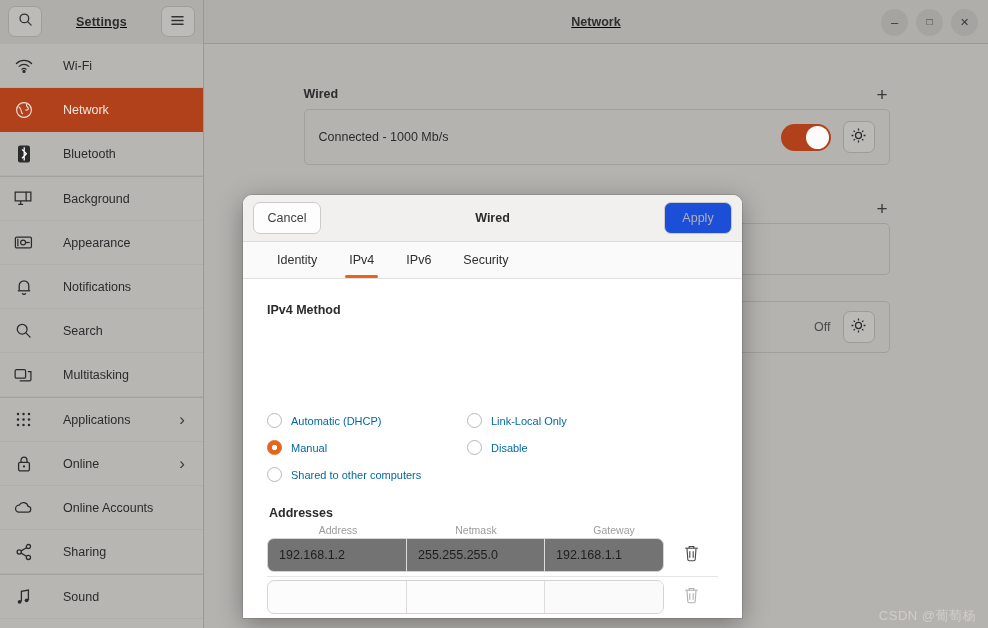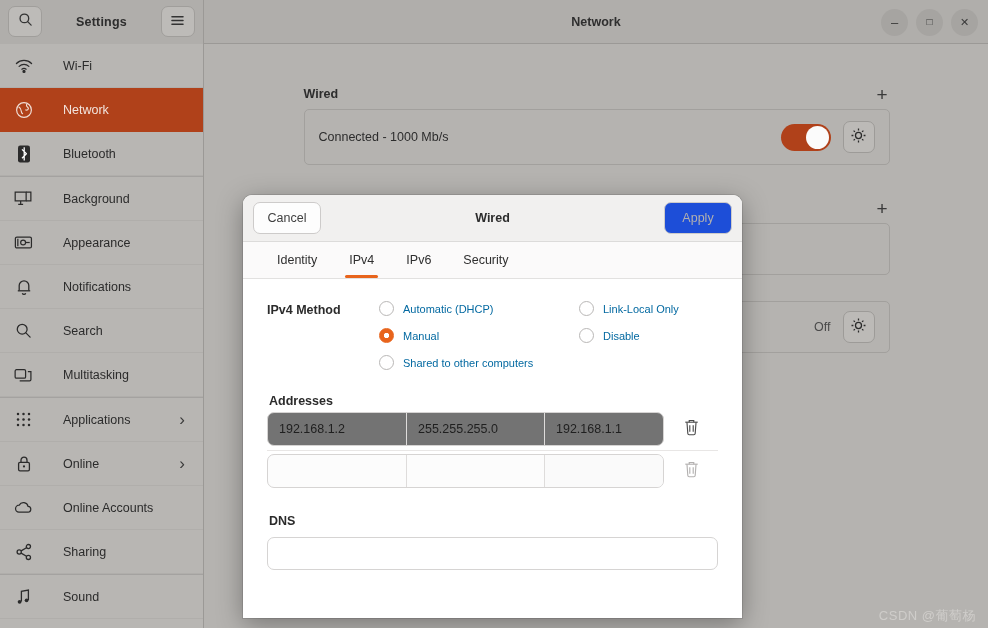--- a/index.html
+++ b/index.html
@@ -14,21 +14,21 @@
     width: 988px; height: 628px;
     background: #b5b3b0;
   }
 
   
   .titlebar {
     position: absolute; left: 0; top: 0;
     width: 988px; height: 44px;
     background: #b0aeab;
     border-bottom: 1px solid #9b9996;
-    display: flex; align-items: center;
+    display: flex; align-items: center; text-decoration: underline;
   }
   .tb-left {
     width: 204px; height: 44px;
     display: flex; align-items: center; justify-content: space-between;
     padding: 0 8px;
     border-right: 1px solid #9b9996;
     background: #b0aeab;
   }
   .icon-btn {
     width: 34px; height: 31px;
@@ -186,21 +186,21 @@
     font-size: 12.5px; color: #2f2f2f;
     cursor: pointer;
     position: relative;
   }
   .tab.active::after {
     content: ""; position: absolute; left: 12px; right: 12px; bottom: 0;
     height: 3px; background: #e8641c; border-radius: 2px;
   }
   .dlg-body { padding: 22px 24px 0 24px; background: #fff; }
 
-  .field-row { display: flex; }
+  .field-row { display: flex; flex-direction: column; }
   .field-label {
     font-size: 12.5px; font-weight: bold; color: #2b2b2b;
     width: 112px; flex: 0 0 112px; padding-top: 2px;
   }
   .radio-cols { display: flex; flex: 1; }
   .radio-col { display: flex; flex-direction: column; gap: 12px; }
   .radio-col.c1 { width: 200px; }
   .radio {
     display: flex; align-items: center; gap: 9px; cursor: pointer;
   }
@@ -586,20 +586,25 @@
             <label class="radio">
               <span class="rbox"></span>
               <span class="rlabel">Disable</span>
             </label>
           </div>
         </div>
       </div>
 
       <div class="sub-title">Addresses</div>
 
+      <div class="addr-headers">
+        <div class="ah1">Address</div>
+        <div class="ah2">Netmask</div>
+        <div class="ah3">Gateway</div>
+      </div>
 
       <div class="addr-row">
         <div class="addr-inputs">
           <input type="text" value="192.168.1.2" style="">
           <input type="text" value="255.255.255.0" style="">
           <input type="text" value="192.168.1.1" style="">
         </div>
         <div class="trash">
           <span>
             <svg width="17" height="18" viewBox="0 0 18 19" fill="none" stroke="#4a4a4a" stroke-width="1.2">

